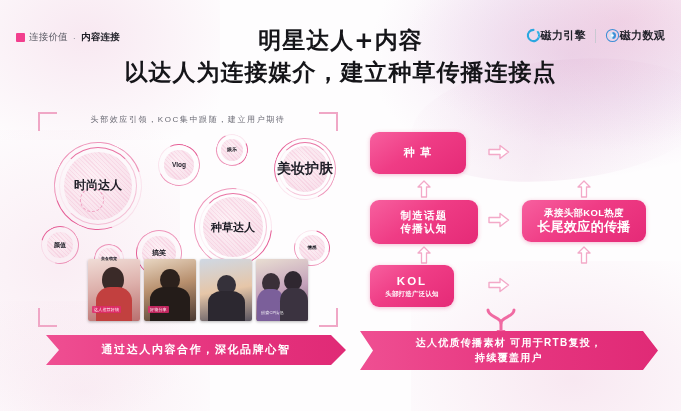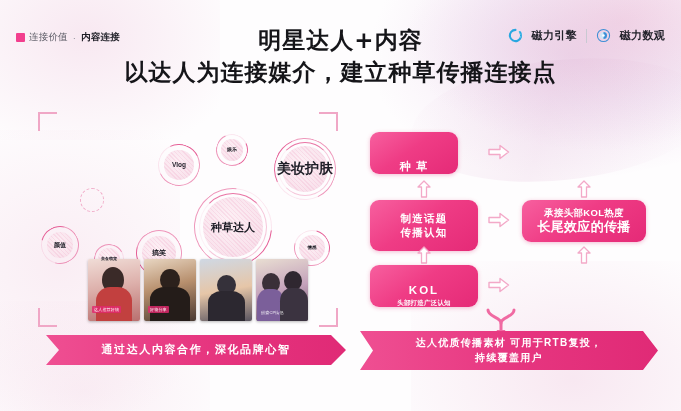--- a/index.html
+++ b/index.html
@@ -49,21 +49,21 @@
     position:absolute;left:16px;top:31px;display:flex;align-items:center;gap:4px;
     font-size:9.5px;letter-spacing:.2px;color:#3b3b46;white-space:nowrap;
   }
   .eyebrow .sq{width:9px;height:9px;background:#f23f8e;display:inline-block;border-radius:1px;}
   .eyebrow .light{color:#5c5c66;font-weight:400;}
   .eyebrow .sep{color:#8d8d97;margin:0 1px;}
   .eyebrow .bold{color:#1d1d25;font-weight:700;}
 
   
   .logos{position:absolute;right:16px;top:28px;display:flex;align-items:center;gap:9px;}
-  .logo{display:flex;align-items:center;gap:9px;}
+  .logo{display:flex;align-items:center;gap:0;}
   .logo-text{font-size:11px;font-weight:700;color:#22222b;letter-spacing:.3px;white-space:nowrap;}
   .logo-divider{width:1px;height:14px;background:#c9c9d2;}
   .mark{width:15px;height:15px;flex:none;}
 
   
   .title-block{position:absolute;left:0;right:0;top:27px;text-align:center;pointer-events:none;}
   .title1{
     font-size:23px;font-weight:800;color:#151519;letter-spacing:1px;line-height:1.15;
     font-family:"DejaVu Sans","Liberation Sans",sans-serif;
   }
@@ -199,23 +199,30 @@
     <div class="title1">明星达人+内容</div>
     <div class="title2">以达人为连接媒介，建立种草传播连接点</div>
   </div>
 
   <div class="left-panel">
     <div class="corner tl"></div>
     <div class="corner tr"></div>
     <div class="corner bl"></div>
     <div class="corner br"></div>
 
+    <div class="cloud-caption">头部效应引领，KOC集中跟随，建立用户期待</div>
 
     <div class="bubbles">
 
+      <div class="bub" style="left:16px;top:16px;width:88px;height:88px;">
+        <div class="ring"></div>
+        <div class="ring2" style="inset:5px;"></div>
+        <div class="core" style="inset:10px;"></div>
+        <div class="lbl" style="font-size:12px;">时尚达人</div>
+      </div>
 
       <div class="bub" style="left:156px;top:62px;width:78px;height:78px;">
         <div class="ring" style="transform:rotate(-40deg);"></div>
         <div class="ring2" style="inset:5px;"></div>
         <div class="core" style="inset:9px;"></div>
         <div class="lbl" style="font-size:11px;">
           <span>种草达人</span>
         </div>
       </div>
 
@@ -288,58 +295,58 @@
       <div class="silhouette" style="left:6px;top:14px;width:18px;height:20px;background:#3a2f38;border-radius:50%;"></div>
       <div class="silhouette" style="left:1px;top:30px;width:27px;height:32px;background:#7b5f9a;border-radius:40% 40% 0 0;"></div>
       <div class="silhouette" style="left:28px;top:12px;width:18px;height:20px;background:#2f2730;border-radius:50%;"></div>
       <div class="silhouette" style="left:24px;top:29px;width:28px;height:33px;background:#3b3340;border-radius:40% 40% 0 0;"></div>
       <div class="badge2">甜蜜CP情侣</div>
     </div>
   </div>
 
   <div class="flow">
 
-    <div class="node" style="left:0;top:0;width:88px;height:42px;justify-content:flex-end;">
+    <div class="node" style="left:0;top:0;width:96px;height:42px;">
       <div class="n-main" style="font-size:11px;">种 草</div>
     </div>
 
     <svg class="ar arrow-h" style="left:118px;top:12px;" viewBox="0 0 22 16">
       <path d="M1 5.5h11V1.5l8.5 6.5L12 14.5V10.5H1z" fill="#fff" stroke="#f3a9c8" stroke-width="1.4" stroke-linejoin="round"></path>
     </svg>
 
 
     <svg class="ar arrow-u" style="left:47px;top:48px;" viewBox="0 0 14 18">
       <path d="M4.5 17V7H1L7 1l6 6H9.5v10z" fill="#fff" stroke="#f3a9c8" stroke-width="1.3" stroke-linejoin="round"></path>
     </svg>
     <svg class="ar arrow-u" style="left:207px;top:48px;" viewBox="0 0 14 18">
       <path d="M4.5 17V7H1L7 1l6 6H9.5v10z" fill="#fff" stroke="#f3a9c8" stroke-width="1.3" stroke-linejoin="round"></path>
     </svg>
 
-    <div class="node" style="left:0;top:68px;width:108px;height:51px;">
+    <div class="node" style="left:0;top:68px;width:108px;height:44px;">
       <div class="n-main" style="font-size:10.5px;">制造话题</div>
       <div class="n-main" style="font-size:10.5px;">传播认知</div>
     </div>
 
     <svg class="ar arrow-h" style="left:118px;top:80px;" viewBox="0 0 22 16">
       <path d="M1 5.5h11V1.5l8.5 6.5L12 14.5V10.5H1z" fill="#fff" stroke="#f3a9c8" stroke-width="1.4" stroke-linejoin="round"></path>
     </svg>
 
     <div class="node" style="left:152px;top:68px;width:124px;height:42px;">
       <div class="n-main" style="font-size:9.5px;letter-spacing:.3px;">承接头部KOL热度</div>
       <div class="n-main" style="font-size:13px;letter-spacing:.3px;">长尾效应的传播</div>
     </div>
 
     <svg class="ar arrow-u" style="left:47px;top:114px;" viewBox="0 0 14 18">
       <path d="M4.5 17V7H1L7 1l6 6H9.5v10z" fill="#fff" stroke="#f3a9c8" stroke-width="1.3" stroke-linejoin="round"></path>
     </svg>
     <svg class="ar arrow-u" style="left:207px;top:114px;" viewBox="0 0 14 18">
       <path d="M4.5 17V7H1L7 1l6 6H9.5v10z" fill="#fff" stroke="#f3a9c8" stroke-width="1.3" stroke-linejoin="round"></path>
     </svg>
 
-    <div class="node" style="left:0;top:133px;width:108px;height:42px;justify-content:flex-end;">
+    <div class="node" style="left:0;top:133px;width:84px;height:42px;">
       <div class="n-main" style="font-size:11.5px;letter-spacing:2px;">KOL</div>
       <div class="n-sub" style="font-size:6.5px;">头部打造广泛认知</div>
     </div>
 
     <svg class="ar arrow-h" style="left:118px;top:145px;" viewBox="0 0 22 16">
       <path d="M1 5.5h11V1.5l8.5 6.5L12 14.5V10.5H1z" fill="#fff" stroke="#f3a9c8" stroke-width="1.4" stroke-linejoin="round"></path>
     </svg>
 
 
     <svg class="fork" style="left:115px;top:176px;width:32px;height:30px;" viewBox="0 0 32 30">

